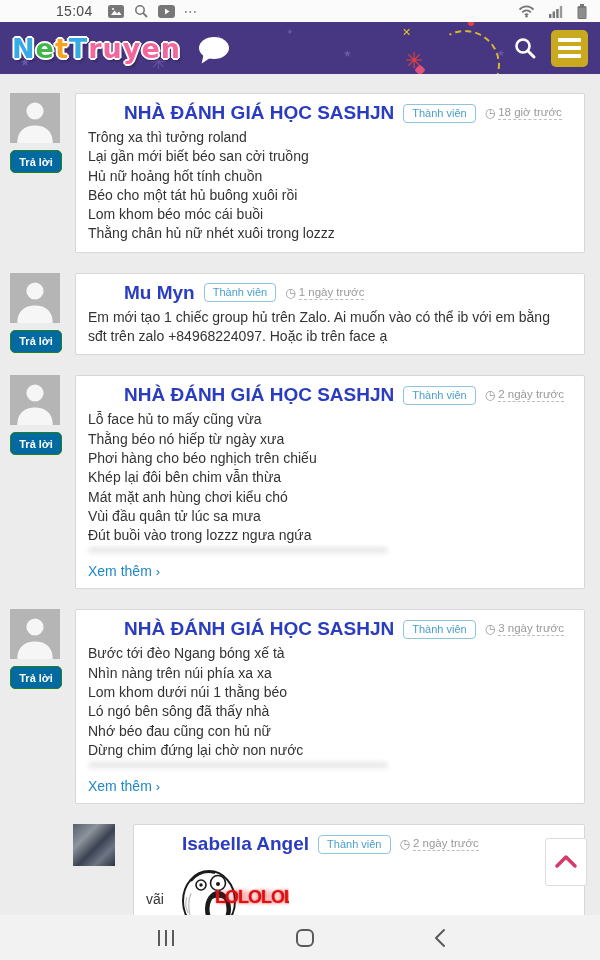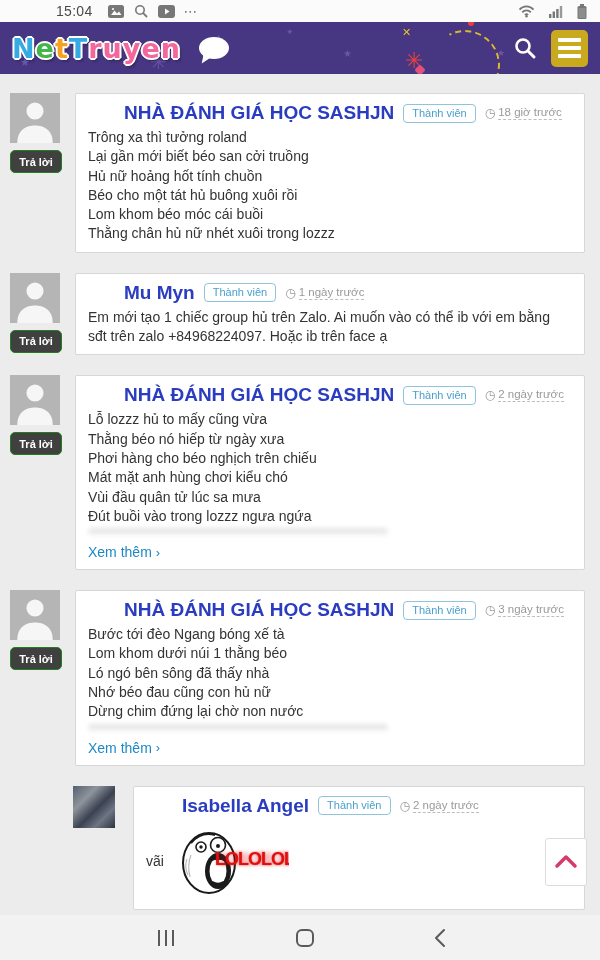--- a/index.html
+++ b/index.html
@@ -39,21 +39,21 @@
        border-left-color:transparent; border-bottom-color:transparent; transform:rotate(18deg); }
 
   
   .content { height:841px; overflow:hidden; padding:19px 15px 0 10px; background:#ececec; }
   .comment { display:flex; margin-bottom:20px; }
   .cmt-left { width:65px; flex:0 0 65px; }
   .avatar { width:50px; height:50px; background:#b5b5b5; overflow:hidden; }
   .avatar svg { display:block; }
   .avatar-photo { width:42px; height:42px; background:
       linear-gradient(135deg,#55606e 0%,#8d949c 30%,#3a4150 55%,#6d7684 75%,#2c3240 100%); }
-  .reply-btn { display:block; margin-top:7px; width:52px; height:23px; background:#404040; color:#fff;
+  .reply-btn { display:block; margin-top:7px; width:52px; height:23px; background:#0369a1; color:#fff;
       font-weight:bold; font-size:11px; border:1px solid #20801e; border-radius:5px; cursor:pointer;
       font-family:"Liberation Sans","DejaVu Sans",sans-serif; }
   .cmt-box { flex:1; background:#fff; border:1px solid #d7d7d7; border-radius:2px; padding:8px 12px 8px 12px; min-width:0; }
   .cmt-meta { display:flex; align-items:center; gap:9px; margin-bottom:4px; flex-wrap:nowrap; }
   .uname { color:#2a3cc0; font-weight:bold; font-size:19px; white-space:nowrap;padding-left:36px; }
   .badge { color:#4aa0cd; border:1px solid #8fc3de; border-radius:4px; font-size:11px; padding:2px 8px 3px; white-space:nowrap; }
   .time { color:#9a9a9a; font-size:11.5px; display:inline-flex; align-items:center; gap:3px; }
   .time .t-txt { border-bottom:1px dashed #bdbdbd; padding-bottom:1px; }
   .clock { font-size:12px; line-height:1; }
   .cmt-body { color:#333; font-size:14px; line-height:19.3px; }
@@ -247,23 +247,24 @@
       <div class="cmt-box">
         <div class="cmt-meta">
           <span class="uname">NHÀ ĐÁNH GIÁ HỌC SASHJN</span>
           <span class="badge">Thành viên</span>
           <span class="time">
               <span class="clock">◷</span>
               <span class="t-txt">2 ngày trước</span>
             </span>
         </div>
         <div class="cmt-body">
-          <div>Lỗ lozzz hủ to mấy cũng vừa</div>
+          <div>Lỗ face hủ to mấy cũng vừa</div>
           <div>Thằng béo nó hiếp từ ngày xưa</div>
           <div>Phơi hàng cho béo nghịch trên chiếu</div>
+          <div>Khép lại đôi bên chim vẫn thừa</div>
           <div>Mát mặt anh hùng chơi kiểu chó</div>
           <div>Vùi đầu quân tử lúc sa mưa</div>
           <div>Đút buồi vào trong lozzz ngưa ngứa</div>
           <div class="fade-line"></div>
         </div>
         <a class="more-link">
             <span>Xem thêm</span>
             <span class="chev">›</span>
           </a>
       </div>
@@ -284,20 +285,21 @@
         <div class="cmt-meta">
           <span class="uname">NHÀ ĐÁNH GIÁ HỌC SASHJN</span>
           <span class="badge">Thành viên</span>
           <span class="time">
               <span class="clock">◷</span>
               <span class="t-txt">3 ngày trước</span>
             </span>
         </div>
         <div class="cmt-body">
           <div>Bước tới đèo Ngang bóng xế tà</div>
+          <div>Nhìn nàng trên núi phía xa xa</div>
           <div>Lom khom dưới núi 1 thằng béo</div>
           <div>Ló ngó bên sông đã thấy nhà</div>
           <div>Nhớ béo đau cũng con hủ nữ</div>
           <div>Dừng chim đứng lại chờ non nước</div>
           <div class="fade-line"></div>
         </div>
         <a class="more-link">
             <span>Xem thêm</span>
             <span class="chev">›</span>
           </a>

